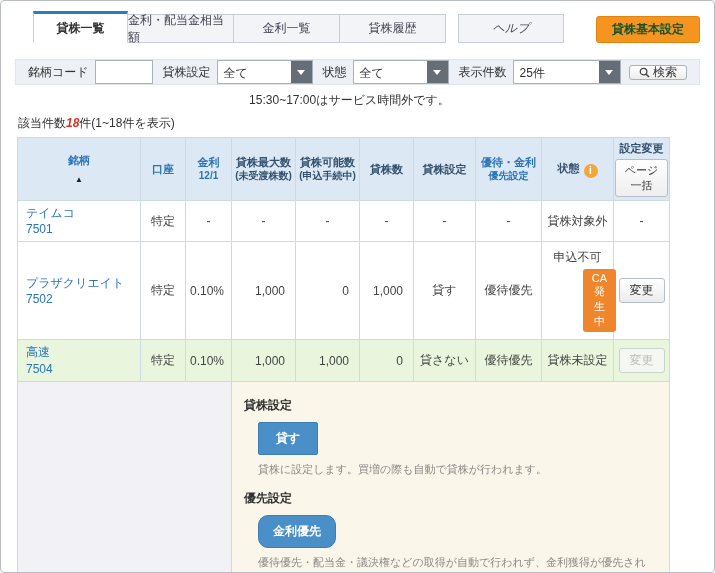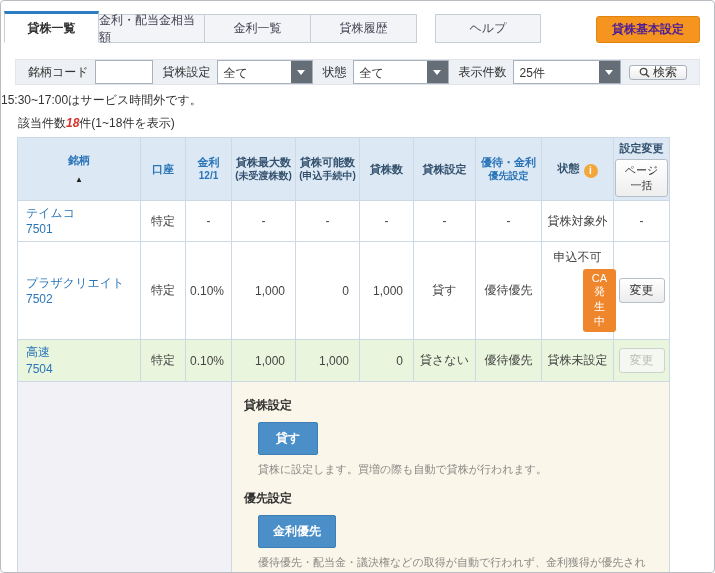--- a/index.html
+++ b/index.html
@@ -1,51 +1,51 @@
 <!DOCTYPE html>
 <html><head>
 <meta charset="utf-8">
 <style>
   * { margin:0; padding:0; box-sizing:border-box; }
   body { background:#fff; font-family:"Liberation Sans","DejaVu Sans",sans-serif; }
   .page { width:715px; height:573px; border:1px solid #b9bdc2; border-radius:4px;
           background:#fff; overflow:hidden; position:relative; }
 
   
-  .tabbar { display:flex; align-items:flex-end; padding:10px 14px 0 3px; }
+  .tabbar { display:flex; align-items:flex-end; padding:10px 14px 0 32px; }
   .tab { width:106px; height:29px; display:flex; align-items:center; justify-content:center;
          background:#f2f4f7; border:1px solid #c8ced6; border-left:none;
          font-size:12px; color:#445; cursor:pointer; }
   .tab:first-child { border-left:1px solid #c8ced6; width:95px; }
   .tab.active { background:#fff; border-top:3px solid #2c7cc4; border-bottom:1px solid #fff;
                 font-weight:bold; color:#333; height:32px; }
-  .tab.help { margin-left:18px; border-left:1px solid #c8ced6; }
+  .tab.help { margin-left:12px; border-left:1px solid #c8ced6;font-style:italic; }
   .primary-btn { margin-left:auto; height:27px; padding:0 15px; background:#f5941f;
-                 border:1px solid #e0830f; border-radius:3px; color:#4c1d95; font-weight:bold;
+                 border:1px solid #e0830f; border-radius:3px; color:#14532d; font-weight:bold;
                  font-size:12px; display:flex; align-items:center; cursor:pointer; }
 
   
   .filterbar { margin:16px 14px 0 14px; background:#edf0f4; border:1px solid #e2e6ec;
                padding:0 10px; display:flex; align-items:center; font-size:12px; color:#333; }
   .f-label { margin:0 6px 0 10px; white-space:nowrap; }
   .f-label:first-child { margin-left:2px; }
   .text-input { width:58px; height:24px; border:1px solid #a9b2bc; background:#fff; padding:2px 4px; font-size:12px; }
   .select { display:flex; height:24px; border:1px solid #a9b2bc; background:#fff; cursor:pointer; }
   .select .val { padding:4px 6px; font-size:12px; color:#333; flex:1; white-space:nowrap; overflow:hidden; }
   .select .arrow-box { width:21px; background:#656d76; display:flex; align-items:center; justify-content:center; }
   .select .arrow-box::before { content:""; border-left:4px solid transparent; border-right:4px solid transparent;
                                border-top:5px solid #fff; }
   .sel-setting { width:96px; } .sel-status { width:96px; } .sel-count { width:108px; }
   .search-btn { margin-left:auto; margin-right:2px; width:58px; height:15px; background:linear-gradient(#fff,#ededed);
                 border:1px solid #a9b2bc; border-radius:3px; font-size:12px; color:#333;
                 display:flex; align-items:center; justify-content:center; gap:3px; cursor:pointer; }
   .mag { width:11px; height:11px; display:inline-block; }
 
   
-  .service-note { text-align:left; margin:7px 16px 4px 0; font-size:12px; color:#333; }
+  .service-note { text-align:center; margin:7px 16px 4px 0; font-size:12px; color:#333; }
   .count-line { margin:6px 0 5px 17px; font-size:12px; color:#333; }
   .count-line .red { color:#d9342b; font-weight:bold;font-style:italic; }
 
   
   table { border-collapse:collapse; table-layout:fixed; margin-left:16px; width:652px; font-size:12px; }
   th, td { border:1px solid #cdd9e5; }
   th { background:#dce8f4; font-weight:bold; padding:3px 1px; height:50px; vertical-align:middle;
        text-align:center; line-height:1.25; }
   th .h-blue { color:#2a74b8; font-size:11px; }
   th .h-navy { color:#33516e; font-size:11px; }
@@ -72,21 +72,21 @@
   .change-btn { background:linear-gradient(#fff,#ececec); border:1px solid #b6bec7; border-radius:3px;
                 padding:3px 10px; font-size:12px; color:#333; cursor:pointer; }
   .change-btn.disabled { color:#b9c0b4; border-color:#ccd4ca; background:#f4f7f2; cursor:default; }
 
   
   td.panel-left { background:#f2f2f6; height:194px; }
   td.panel-right { background:#faf6e9; text-align:left; vertical-align:top; padding:12px 12px 10px 12px; }
   .p-head { font-weight:bold; color:#333; font-size:12px; margin:3px 0 8px 0; }
   .p-btn { display:inline-block; margin-left:14px; background:#4a8fc7; border:1px solid #3d7fb5;
            color:#fff; font-weight:bold; font-size:12px; padding:7px 17px; border-radius:2px; cursor:pointer; }
-  .p-btn.wide { padding:7px 14px; }
+  .p-btn.wide { padding:7px 14px;border-radius:10px; }
   .p-desc { color:#8a8a86; font-size:11px; margin:7px 0 13px 14px; }
 </style>
 </head>
 <body>
 
 <div class="page">
 
   <div class="tabbar">
     <div class="tab active">
         <span>貸株一覧</span>

